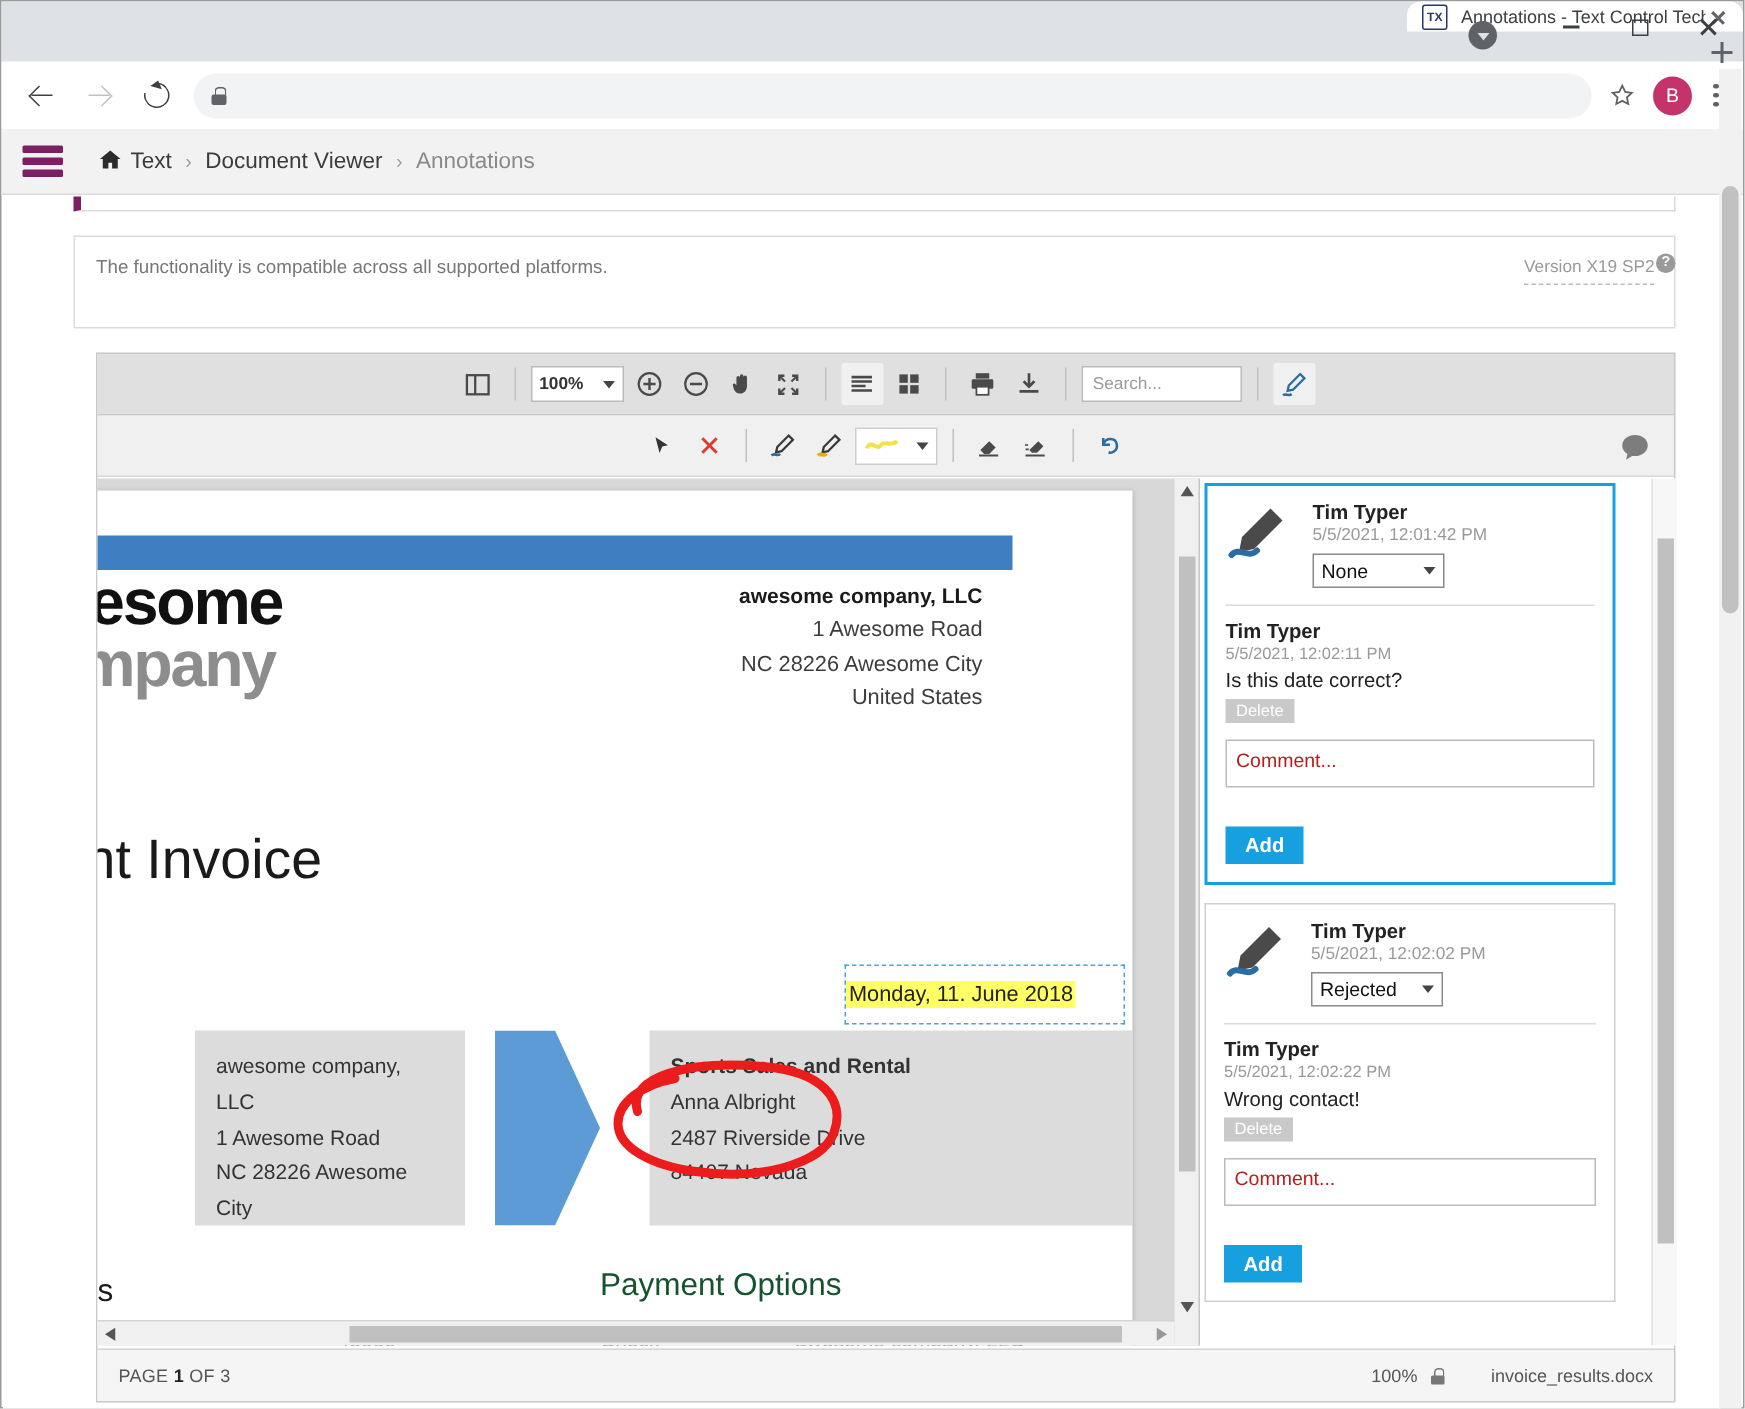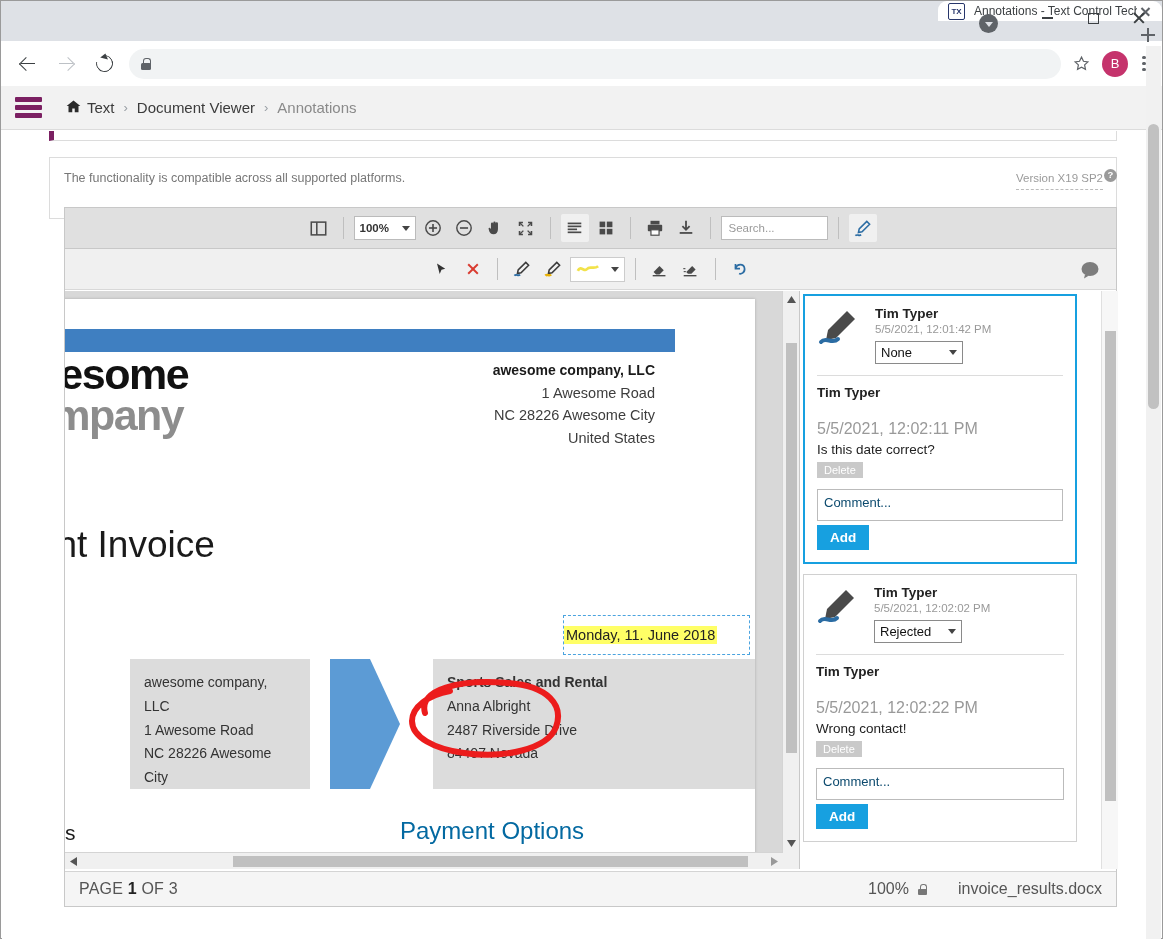--- a/index.html
+++ b/index.html
@@ -115,21 +115,21 @@
              font-size:12.5px; color:#777; line-height:1.55; }
   .infobox em { font-style:italic; color:#555; }
   .infobox a { color:#1a73e8; text-decoration:none; font-weight:600; }
   .version { position:absolute; right:13px; top:12px; font-size:11.5px; color:#9a9a9a;
              border-bottom:1px dashed #bbb; padding-bottom:1px; }
   .qmark { position:absolute; right:-1px; top:11px; width:13px; height:13px;
            border-radius:50%; background:#9a9a9a; color:#fff; font-size:9.5px;
            display:flex; align-items:center; justify-content:center; font-weight:bold; }
 
   
-  .viewer { position:absolute; left:62px; top:76px; width:1053px; height:700px;
+  .viewer { position:absolute; left:62px; top:104px; width:1053px; height:700px;
             border:1px solid #c8c8c8; background:#fff; }
   .vtb { height:41px; background:#e0e0e0; border-bottom:1px solid #c8c8c8;
          display:flex; align-items:center; justify-content:center; gap:3px; }
   .vbtn { width:28px; height:28px; display:flex; align-items:center;
           justify-content:center; color:#4a4a4a; border-radius:2px; }
   .vbtn.active { background:#f0f0f0; }
   .vdiv { width:1px; height:22px; background:#bfbfbf; margin:0 7px; }
   .zoomsel { width:62px; height:24px; background:#fff; border:1px solid #bbb;
              font-size:11.5px; display:flex; align-items:center; padding:0 5px;
              justify-content:space-between; font-weight:bold; color:#333; }
@@ -172,21 +172,21 @@
            background:#dcdcdc; font-size:14px; color:#333; padding:12px 14px;
            line-height:1.7; }
   .arrowshape { position:absolute; left:385px; top:360px; width:78px; height:130px; }
   .addrB { position:absolute; left:488px; top:360px; width:355px; height:130px;
            background:#dcdcdc; font-size:14px; color:#333; padding:12px 14px;
            line-height:1.7; }
   .addrB b { font-weight:bold; }
   .redcircle { position:absolute; left:445px; top:372px; width:180px; height:90px;
                pointer-events:none; }
   .secs { position:absolute; left:120px; top:522px; font-size:21px; color:#1a1a1a; }
-  .secp { position:absolute; left:455px; top:518px; font-size:24px; color:#0369a1; }
+  .secp { position:absolute; left:455px; top:518px; font-size:21px; color:#14532d; }
   .l-val { position:absolute; left:280px; top:558px; font-size:14px; color:#333; }
   .p-c1 { position:absolute; left:455px; top:558px; font-size:14px; color:#333; }
   .p-c2 { position:absolute; left:585px; top:558px; font-size:14px; color:#333; }
 
   
   .vsb { position:absolute; right:0; top:0; width:17px; height:578px;
          background:#f0f0f0; border-left:1px solid #d4d4d4; }
   .vsb .ar { height:17px; display:flex; align-items:center; justify-content:center; }
   .vsb .th { position:absolute; left:3px; top:52px; width:11px; height:410px;
              background:#c0c0c0; }
@@ -207,37 +207,37 @@
   .pen-ico { width:48px; flex:0 0 auto; padding-top:3px; }
   .ameta { flex:1; }
   .aname { font-size:13.5px; font-weight:bold; color:#222; }
   .adate { font-size:11.5px; color:#999; margin-top:2px; }
   .astatus { margin-top:6px; width:88px; height:23px; background:#fff;
              border:1px solid #8a8a8a; font-size:13px; color:#111;
              display:flex; align-items:center; justify-content:space-between;
              padding:0 5px; }
   .hr { height:1px; background:#dcdcdc; margin:11px 0 9px 0; }
   .cname { font-size:13.5px; font-weight:bold; color:#222; }
-  .cdate { font-size:16px; color:#999; margin-top:20px; }
+  .cdate { font-size:11px; color:#999; margin-top:2px; }
   .ctext { font-size:13.5px; color:#222; margin-top:4px; }
   .delbtn { margin-top:5px; display:inline-block; background:#c9c9c9; color:#fff;
             font-size:11px; padding:2px 7px; }
   .cinput { margin-top:11px; width:100%; height:32px; border:1px solid #bbb;
-            background:#fff; font-size:13px; color:#0c4a6e; padding:5px 6px; }
-  .addbtn { margin-top:4px; display:inline-block; background:#17a0e0; color:#fff;
+            background:#fff; font-size:13px; color:#b91c1c; padding:5px 6px; }
+  .addbtn { margin-top:26px; display:inline-block; background:#17a0e0; color:#fff;
             font-size:13.5px; padding:5px 13px; font-weight:bold; }
   .apsb { position:absolute; right:0; top:0; width:17px; height:578px;
           background:#f7f7f7; border-left:1px solid #e0e0e0; }
   .apsb .th { position:absolute; left:3px; top:40px; width:11px; height:470px;
               background:#c0c0c0; }
 
   
   .sbar { position:absolute; left:0; bottom:0; width:1051px; height:35px;
           background:#f5f5f5; border-top:1px solid #d4d4d4; display:flex;
-          align-items:center; padding:13px 14px; font-size:16px; color:#555; }
+          align-items:center; padding:13px 14px; font-size:12px; color:#555; }
   .sbar .pg { letter-spacing:.2px; }
   .sbar .pg b { color:#222; }
   .sbar .right { margin-left:auto; display:flex; align-items:center; gap:9px; }
   .sbar .lk { width:9px; height:11px; position:relative; }
   .sbar .lk::before { content:""; position:absolute; left:0; bottom:0; width:9px;
                       height:6px; background:#777; border-radius:1px; }
   .sbar .lk::after { content:""; position:absolute; left:1.8px; top:0; width:5.4px;
                      height:5px; border:1.4px solid #777; border-bottom:none;
                      border-radius:3px 3px 0 0; }
 

